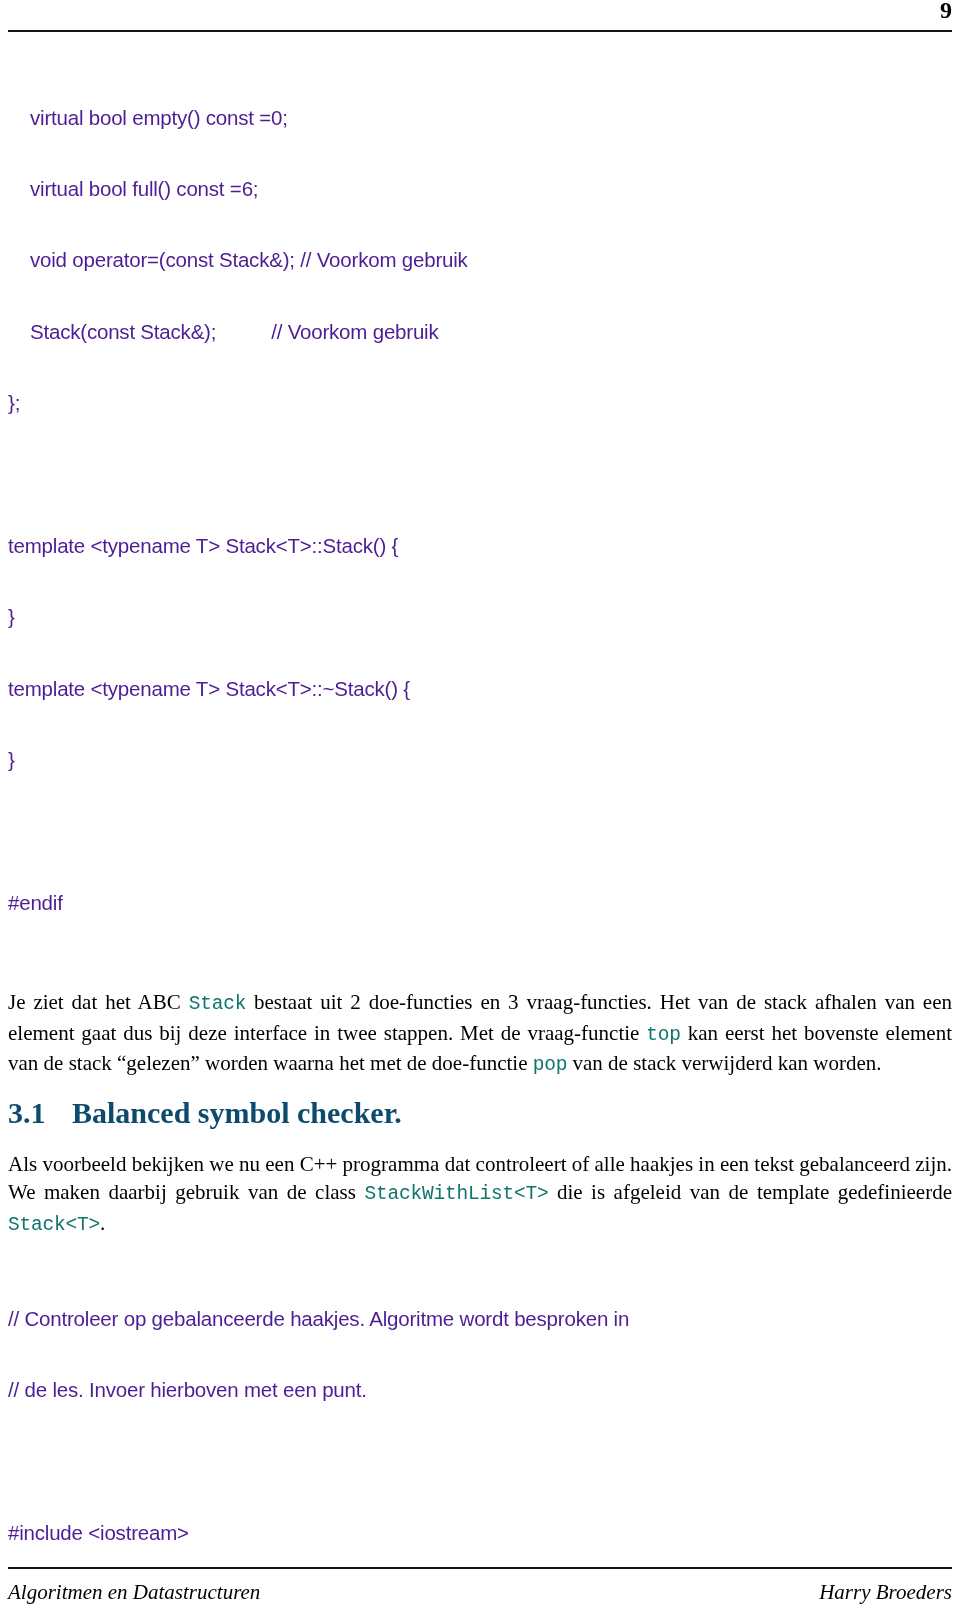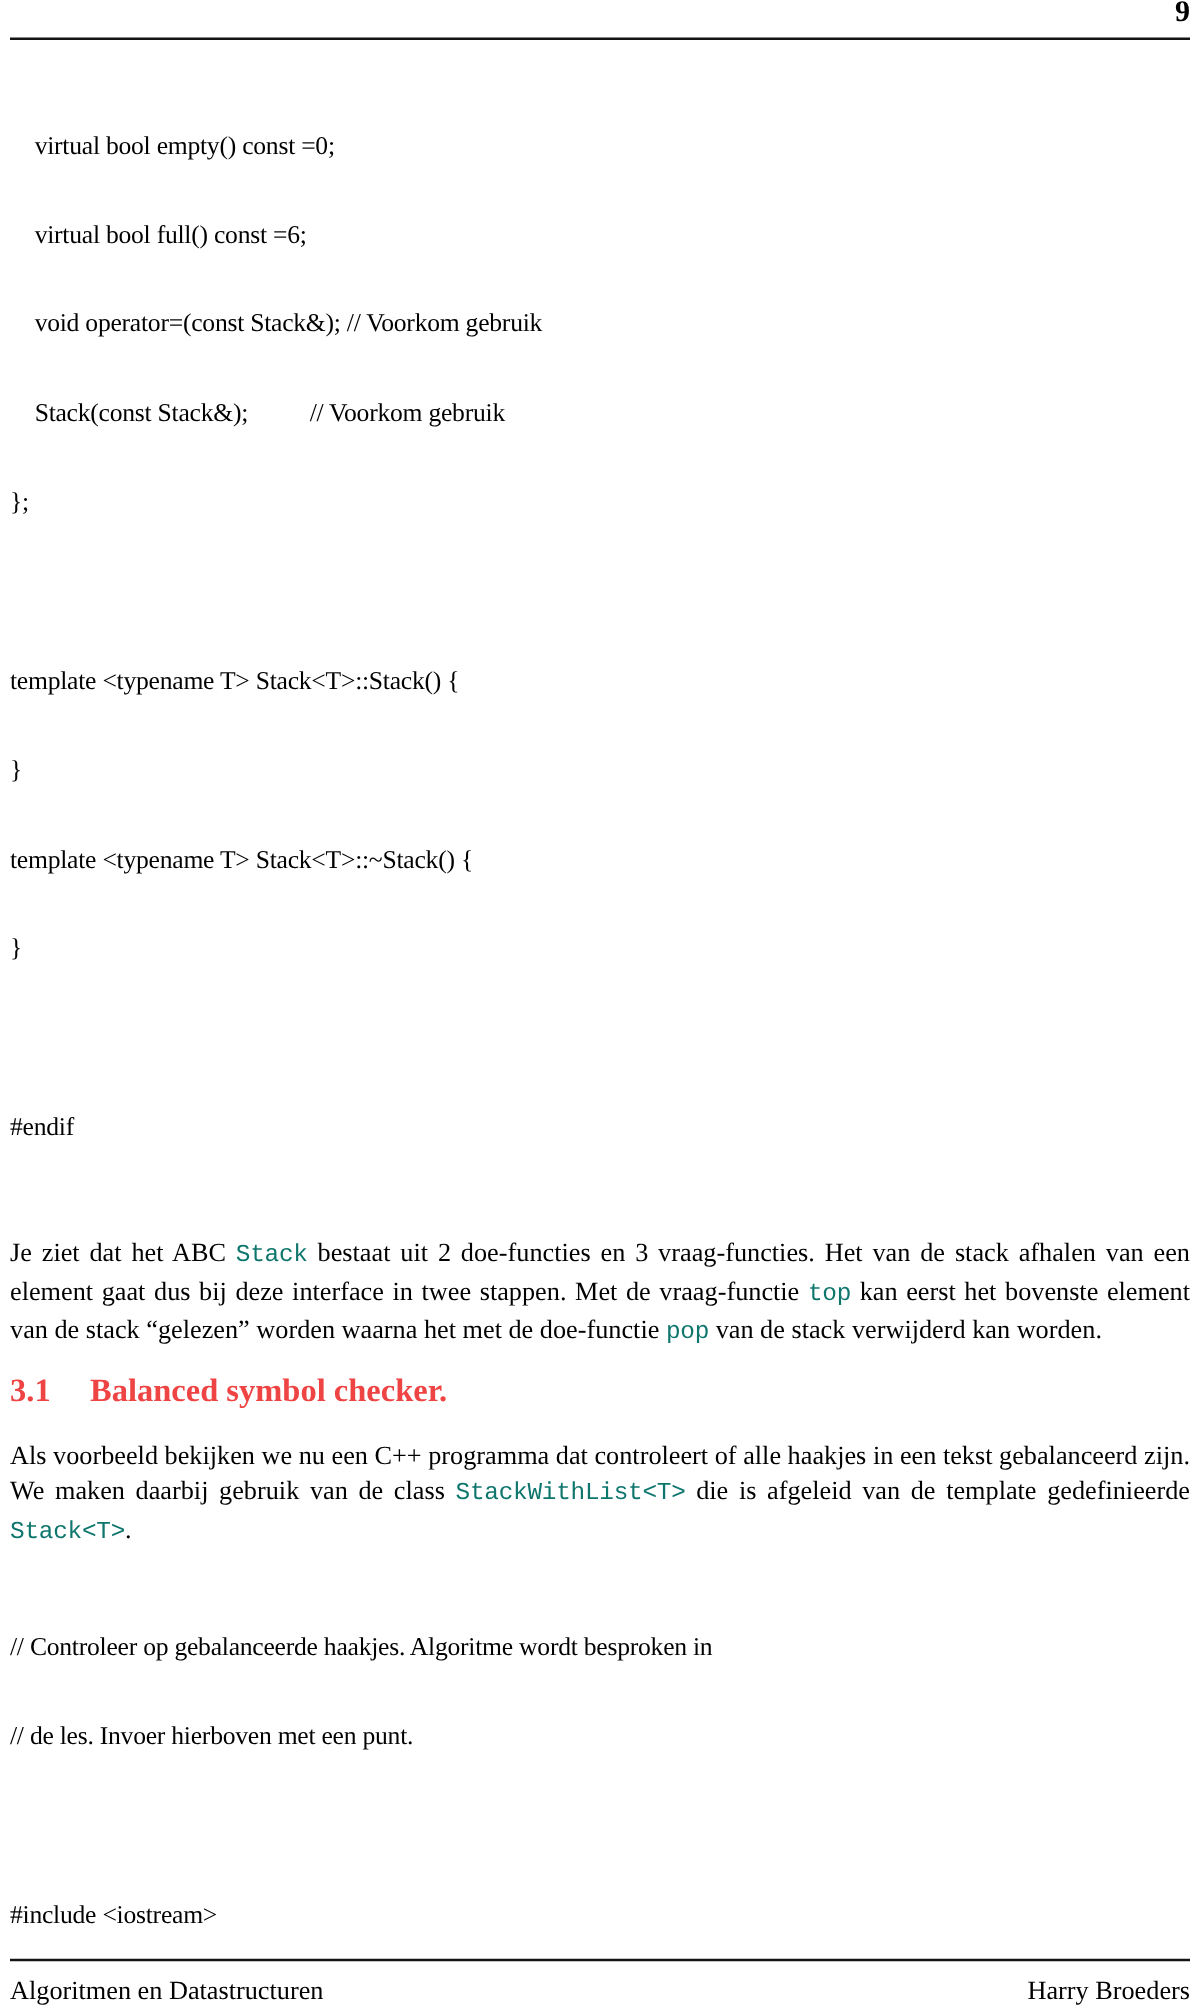--- a/index.html
+++ b/index.html
@@ -40,22 +40,22 @@
   .rule-top {
     position: absolute;
     left: 0;
     right: 0;
     top: 30px;
     border-top: 2px solid #141414;
   }
 
   
   .code {
-    font-family: Liberation Serif, serif;
-    color: #000000;
+    font-family: Liberation Sans, sans-serif;
+    color: #4c1d95;
     font-size: 20.5px;
     line-height: 23.8px;
     white-space: pre;
     letter-spacing: -0.2px;
     margin: 0;
   }
   .code-line {
     white-space: pre;
     min-height: 23.8px;
   }
@@ -71,38 +71,39 @@
   }
   .para .mono {
     font-family: "Liberation Mono", "DejaVu Sans Mono", monospace;
     color: #0f766e;
     font-size: 19.5px;
     letter-spacing: -0.2px;
   }
 
   
   .section-heading {
-    color: #ef4444;
+    color: #0c4a6e;
     font-weight: bold;
-    font-size: 26px;
+    font-size: 30px;
     line-height: 30px;
     margin: 0;
     display: flex;
   }
   .section-heading .sec-num {
     width: 64px;
     flex: 0 0 64px;
   }
 
   
   .footer {
     position: absolute;
     left: 8px;
     right: 8px;
     bottom: 6px;
+    font-style: italic;
   }
   .rule-bottom {
     border-top: 2px solid #141414;
     margin-bottom: 10px;
   }
   .footer-row {
     display: flex;
     justify-content: space-between;
     font-size: 21px;
     line-height: 26px;

